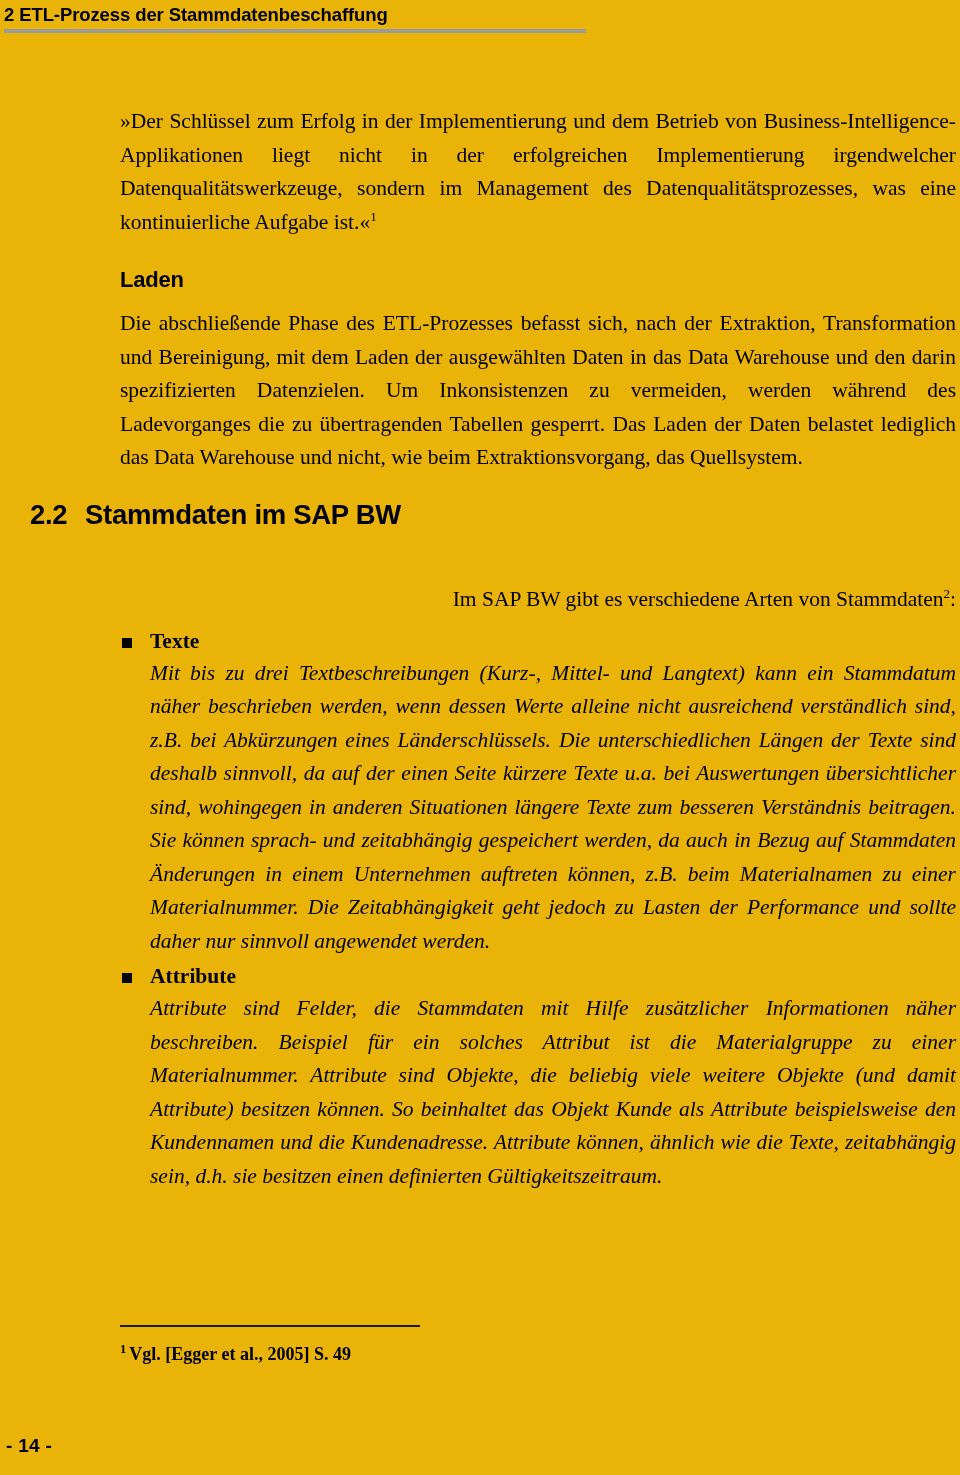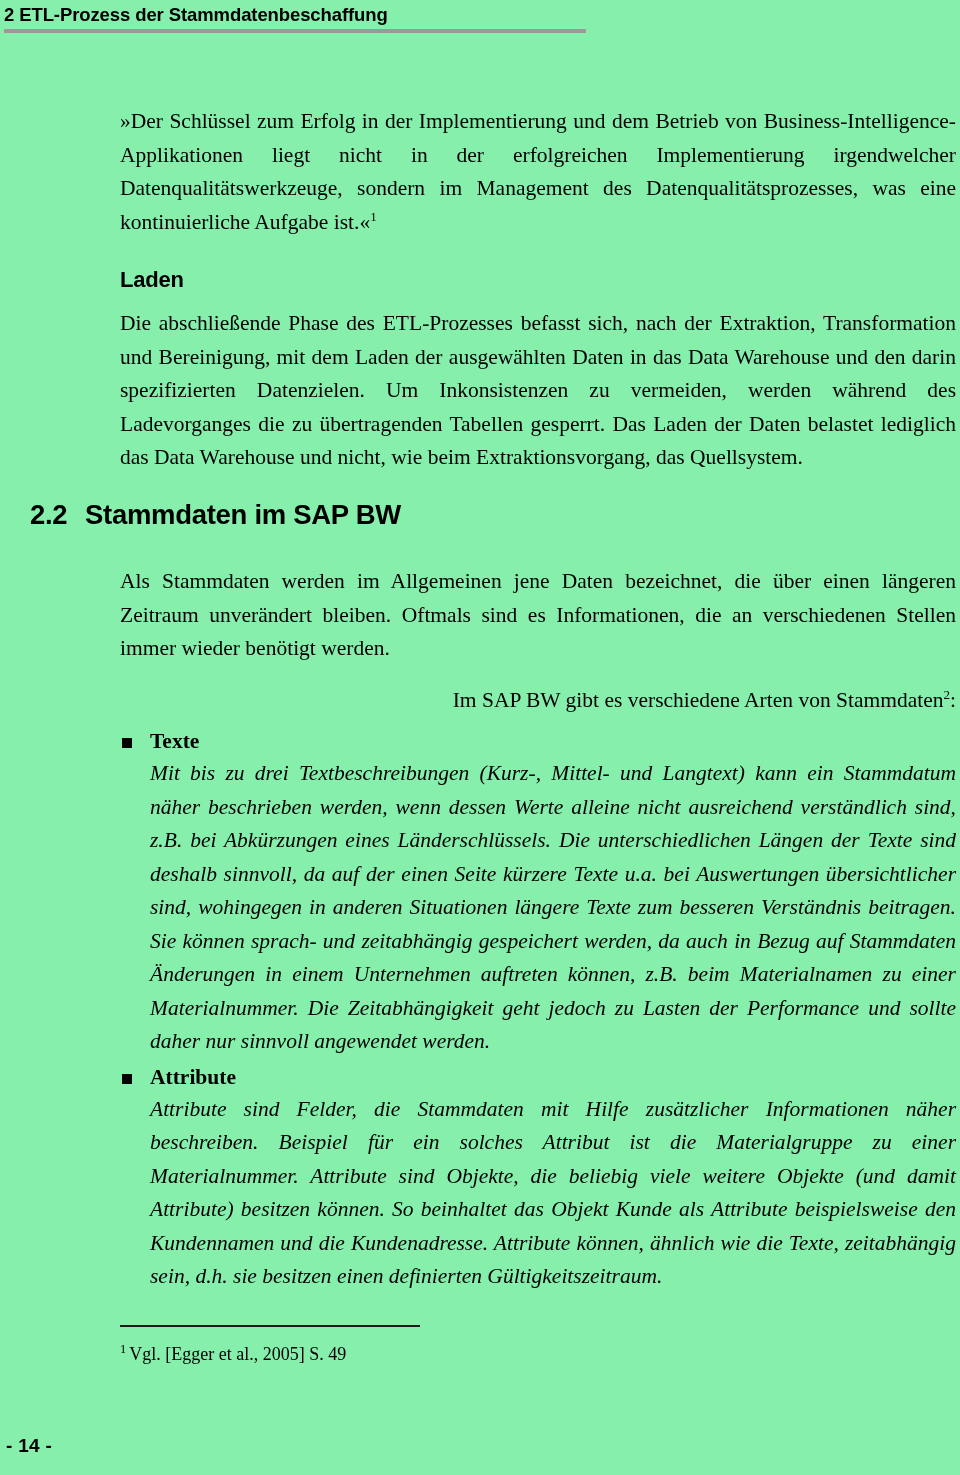--- a/index.html
+++ b/index.html
@@ -5,21 +5,21 @@
   html, body {
     margin: 0;
     padding: 0;
     background: #ffffff;
   }
 
   .page {
     position: relative;
     width: 960px;
     height: 1475px;
-    background: #86efac;
+    background: #eab308;
     overflow: hidden;
     font-family: "Liberation Serif", "DejaVu Serif", serif;
     color: #000000;
   }
 
   
   .running-header {
     position: absolute;
     left: 4px;
     top: 4px;
@@ -149,20 +149,21 @@
   .footnote-rule {
     width: 300px;
     height: 2px;
     background: #1a1a1a;
   }
 
   .footnote-list {
     margin: 0;
     padding: 0;
     list-style: none;
+    font-weight: bold;
   }
 
   .footnote-item {
     margin-top: 16px;
     font-size: 18px;
     line-height: 22px;
     font-family: "Liberation Serif", "DejaVu Serif", serif;
     white-space: nowrap;
   }
 
@@ -203,21 +204,20 @@
 
     <p class="body">Die abschließende Phase des ETL-Prozesses befasst sich, nach der Extraktion, Transformation und Bereinigung, mit dem Laden der ausgewählten Daten in das Data Warehouse und den darin spezifizierten Datenzielen. Um Inkonsistenzen zu vermeiden, werden während des Ladevorganges die zu übertragenden Tabellen gesperrt. Das Laden der Daten belastet lediglich das Data Warehouse und nicht, wie beim Extraktionsvorgang, das Quellsystem.</p>
   </div>
 
   <h2 class="section-heading">
     <span class="num">2.2</span><span>Stammdaten im SAP BW</span>
   </h2>
 
   <div class="content" style="top:565px;">
 
-    <p class="body">Als Stammdaten werden im Allgemeinen jene Daten bezeichnet, die über einen längeren Zeitraum unverändert bleiben. Oftmals sind es Informationen, die an verschiedenen Stellen immer wieder benötigt werden.</p>
 
     <p class="body nojust" style="margin-top:18px;"><span>Im SAP BW gibt es verschiedene Arten von Stammdaten</span><sup class="fn">2</sup><span>:</span></p>
 
     <ul class="bullets">
       <li>
         <span class="bullet-marker"></span>
         <span class="bullet-label">Texte</span>
         <span class="bullet-body">Mit bis zu drei Textbeschreibungen (Kurz-, Mittel- und Langtext) kann ein Stammdatum näher beschrieben werden, wenn dessen Werte alleine nicht ausreichend verständlich sind, z.B. bei Abkürzungen eines Länderschlüssels. Die unterschiedlichen Längen der Texte sind deshalb sinnvoll, da auf der einen Seite kürzere Texte u.a. bei Auswertungen übersichtlicher sind, wohingegen in anderen Situationen längere Texte zum besseren Verständnis beitragen. Sie können sprach- und zeitabhängig gespeichert werden, da auch in Bezug auf Stammdaten Änderungen in einem Unternehmen auftreten können, z.B. beim Materialnamen zu einer Materialnummer. Die Zeitabhängigkeit geht jedoch zu Lasten der Performance und sollte daher nur sinnvoll angewendet werden.</span>
       </li>
       <li>

